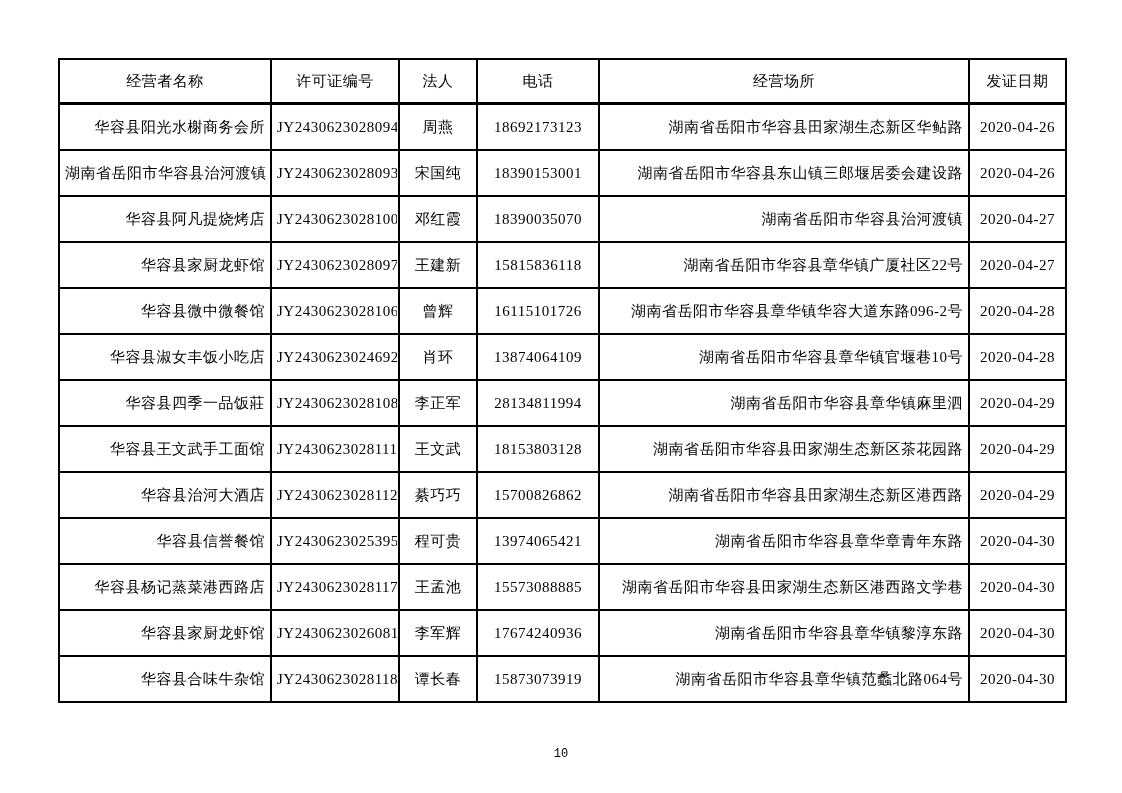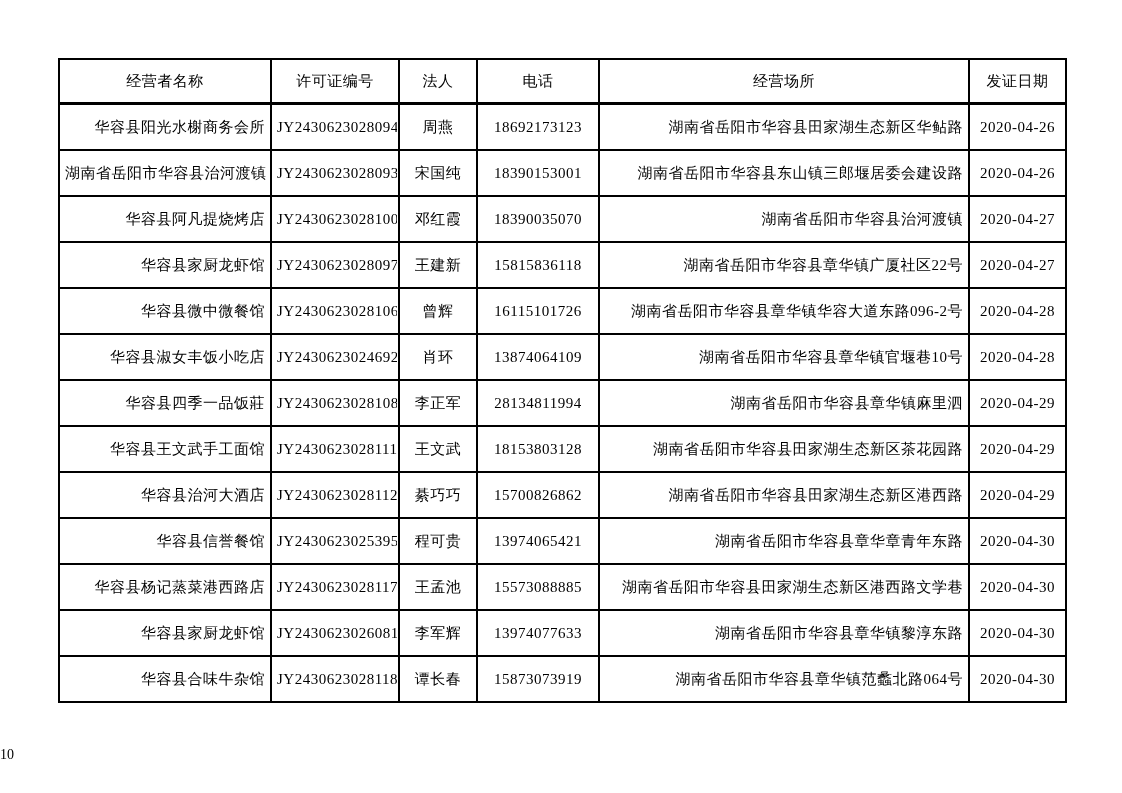--- a/index.html
+++ b/index.html
@@ -43,22 +43,23 @@
     height: 44px;
     vertical-align: middle;
   }
   .col0, .col4 { text-align: right; }
   .col1, .col2, .col3, .col5 { text-align: center; border-radius: 10px; }
   .page-number {
     position: absolute;
     left: 0;
     right: 0;
     top: 747px;
-    text-align: left;
-    font-size: 14px;
+    text-align: center;
+    font-size: 12px;
+    font-family: Liberation Mono, monospace;
   }
 </style>
 </head>
 <body>
 
 <div class="page">
 
   <table class="license-table">
     <colgroup>
       <col style="width:212px">
@@ -164,21 +165,21 @@
           <td class="col1">JY24306230281179</td>
           <td class="col2">王孟池</td>
           <td class="col3">15573088885</td>
           <td class="col4">湖南省岳阳市华容县田家湖生态新区港西路文学巷</td>
           <td class="col5">2020-04-30</td>
         </tr>
         <tr>
           <td class="col0">华容县家厨龙虾馆</td>
           <td class="col1">JY24306230260812</td>
           <td class="col2">李军辉</td>
-          <td class="col3">13974077633</td>
+          <td class="col3">17674240936</td>
           <td class="col4">湖南省岳阳市华容县章华镇黎淳东路</td>
           <td class="col5">2020-04-30</td>
         </tr>
         <tr>
           <td class="col0">华容县合味牛杂馆</td>
           <td class="col1">JY24306230281187</td>
           <td class="col2">谭长春</td>
           <td class="col3">15873073919</td>
           <td class="col4">湖南省岳阳市华容县章华镇范蠡北路064号</td>
           <td class="col5">2020-04-30</td>

